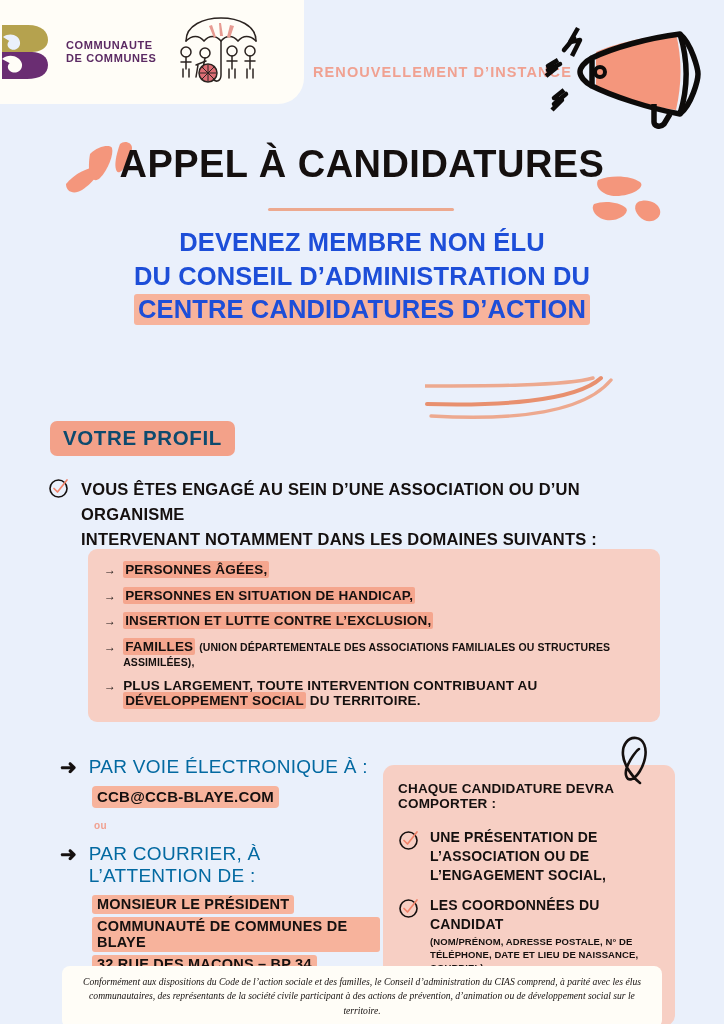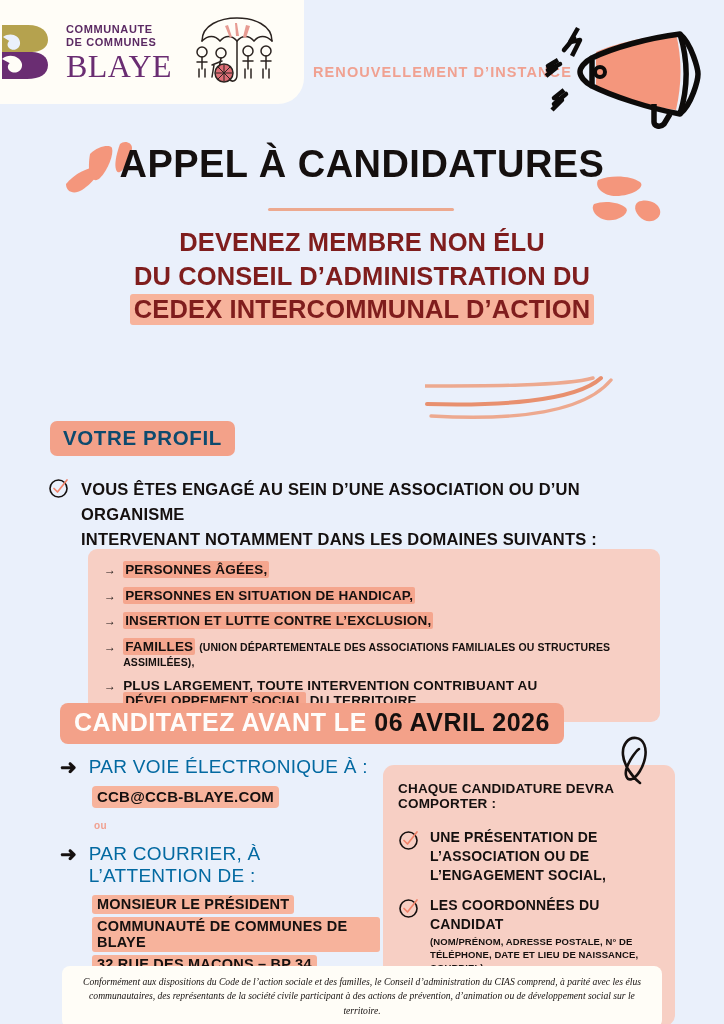--- a/index.html
+++ b/index.html
@@ -57,21 +57,21 @@
     font-size:38px;font-weight:700;color:#15100f;
     letter-spacing:.012em;
   }
   .title-rule{
     position:absolute;left:268px;top:208px;
     width:186px;height:3px;background:#eda98f;border-radius:2px;
   }
   .subtitle{
     position:absolute;left:0;top:226px;width:724px;
     text-align:center;
-    font-size:25.5px;font-weight:700;color:#7f1d1d;
+    font-size:25.5px;font-weight:700;color:#1d4ed8;
     line-height:1.32;letter-spacing:.005em;
   }
   .subtitle .hl{
     background:#f7b39c;
     box-decoration-break:clone;-webkit-box-decoration-break:clone;
     padding:1px 4px 2px;border-radius:3px;
   }
   .swoosh{position:absolute;left:425px;top:372px;width:200px;height:62px;}
 
   
@@ -193,21 +193,20 @@
     <svg class="logo-mark" viewBox="0 0 52 58">
       <path d="M2 2 H30 C44 2 48 10 48 17 C48 25 41 29 33 29 C40 29 48 33 48 42 C48 51 41 56 28 56 H2 Z" fill="none"></path>
       <path d="M2 2 H28 C42 2 48 9 48 17 C48 25 40 29 32 29 L2 29 Z" fill="#b5a24e"></path>
       <path d="M2 29 L32 29 C41 29 48 34 48 42 C48 51 40 56 27 56 H2 Z" fill="#6a2d72"></path>
       <path d="M3 14 C10 9 19 12 20 19 C21 26 13 29 9 25 C6 22 8 17 12 17 C15 17 16 20 14 21" fill="#eaf0fb" stroke="none"></path>
       <path d="M2 36 C9 30 20 33 22 41 C23 48 15 52 10 48 C6 45 8 39 13 39 C16 39 17 42 15 43" fill="#fffdf7"></path>
     </svg>
     <div class="logo-words">
       <div class="logo-small">COMMUNAUTE</div>
       <div class="logo-small">DE COMMUNES</div>
-      <div class="logo-big">BLAYE</div>
     </div>
     <svg class="umbrella" viewBox="0 0 96 74">
       <g fill="none" stroke="#2b2320" stroke-width="1.5" stroke-linecap="round">
         <path d="M14 26 C14 10 32 3 49 3 C66 3 84 10 84 26"></path>
         <path d="M14 26 C20 20 27 20 32 26 C37 20 44 20 49 26 C54 20 61 20 66 26 C71 20 78 20 84 26"></path>
         <path d="M49 26 L49 60 C49 66 44 68 41 64"></path>
       </g>
       <g fill="#e79b92">
         <path d="M40 10 l4 12 -2 1 -5 -12z"></path>
           <path d="M49 8 l2 13 -3 0 -1 -13z"></path>
@@ -264,21 +263,21 @@
     <g fill="#f4967c">
       <path d="M6 22 C20 16 40 18 48 24 C54 29 40 38 24 38 C12 38 2 30 6 22Z"></path>
       <path d="M2 46 C12 42 28 44 34 50 C38 55 26 64 14 62 C4 60 -2 51 2 46Z"></path>
       <path d="M46 44 C54 40 66 44 68 52 C70 60 60 66 52 62 C44 58 40 48 46 44Z"></path>
     </g>
   </svg>
 
   <div class="subtitle">
     <div><span>DEVENEZ MEMBRE NON ÉLU</span></div>
     <div><span>DU CONSEIL D’ADMINISTRATION DU</span></div>
-    <div><span class="hl">CEDEX INTERCOMMUNAL D’ACTION</span></div>
+    <div><span class="hl">CENTRE CANDIDATURES D’ACTION</span></div>
   </div>
 
   <svg class="swoosh" viewBox="0 0 200 62">
     <path d="M0 14 C60 14 140 14 168 6" fill="none" stroke="#eda98f" stroke-width="3.4" stroke-linecap="round"></path>
     <path d="M2 32 C70 34 150 30 176 6" fill="none" stroke="#e8906f" stroke-width="4" stroke-linecap="round"></path>
     <path d="M6 44 C76 48 156 44 186 8" fill="none" stroke="#eda98f" stroke-width="3.4" stroke-linecap="round"></path>
   </svg>
 
   <div class="tag">VOTRE PROFIL</div>
 
@@ -310,24 +309,20 @@
       <span class="arrow-sm">→</span>
       <span><span class="hl2">FAMILLES</span>
       <span class="paren">(UNION DÉPARTEMENTALE DES ASSOCIATIONS FAMILIALES OU STRUCTURES ASSIMILÉES),</span></span>
     </li>
     <li>
       <span class="arrow-sm">→</span>
       <span><span>PLUS LARGEMENT, TOUTE INTERVENTION CONTRIBUANT AU </span><span class="hl2">DÉVELOPPEMENT SOCIAL</span><span> DU TERRITOIRE.</span></span>
     </li>
   </ul>
 
-  <div class="deadline">
-    <span>CANDITATEZ AVANT LE</span>
-    <span class="date">06 AVRIL 2026</span>
-  </div>
 
   <div class="contact-block">
     <div class="crow">
       <span class="arrow-bg">➜</span>
       <span class="clabel">PAR VOIE ÉLECTRONIQUE À :</span>
     </div>
     <div class="email">CCB@CCB-BLAYE.COM</div>
     <div class="ou">ou</div>
     <div class="crow crow2">
       <span class="arrow-bg">➜</span>

